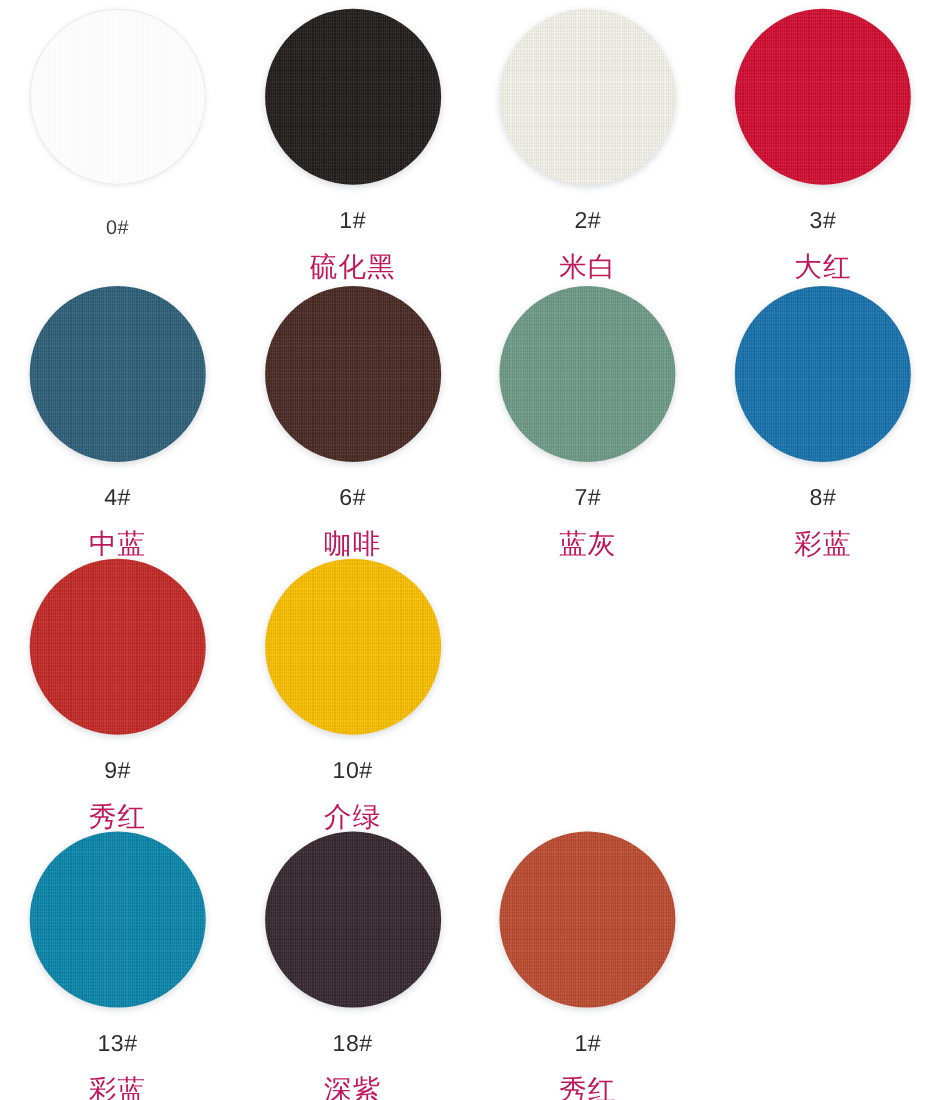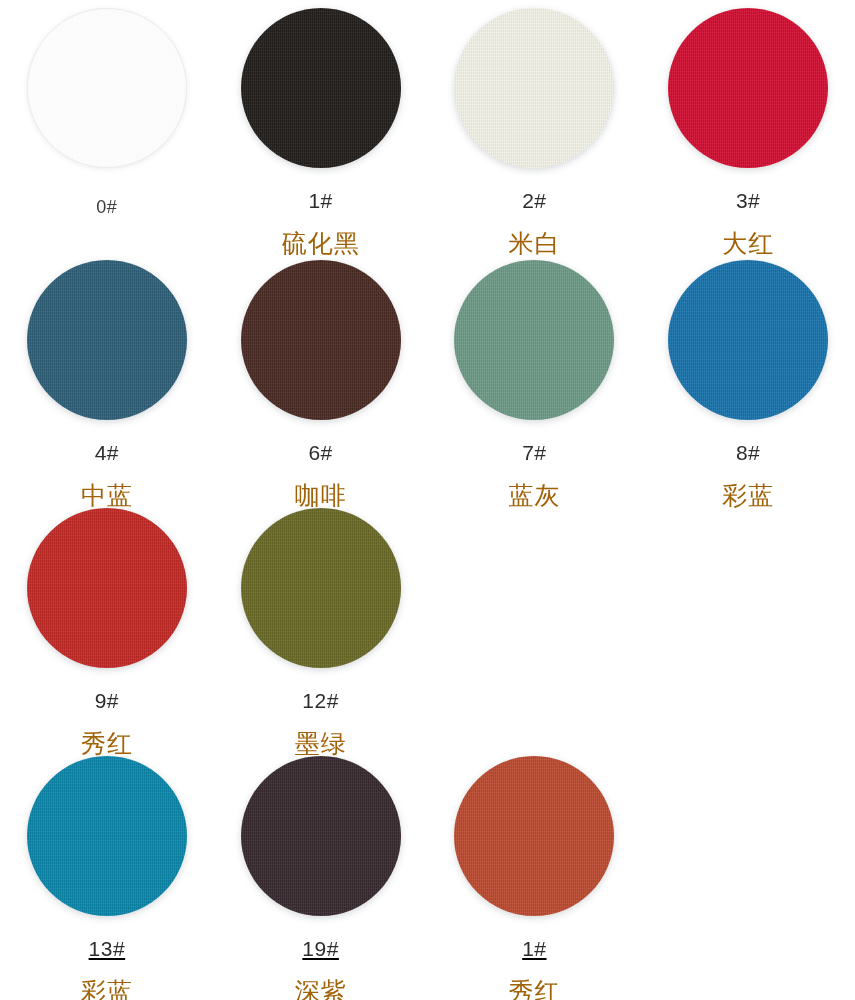--- a/index.html
+++ b/index.html
@@ -106,21 +106,21 @@
   }
   .label-code.small-code {
     margin-top: 30px;
     font-size: 18px;
     color: #3a3a3a;
   }
 
   .label-name {
     margin-top: 20px;
     font-size: 25px;
-    color: #a16207;
+    color: #be185d;
     line-height: 1;
     letter-spacing: 1px;
     white-space: nowrap;
   }
   .label-name.is-empty {
     visibility: hidden;
   }
 </style>
 </head>
 <body>
@@ -192,40 +192,40 @@
   <div class="swatch-row" style="top:500px;">
     <div class="swatch-cell">
       <div class="chip-wrap">
         <div class="chip" style="background-color: rgb(195, 42, 38);"></div>
       </div>
       <div class="label-code">9#</div>
       <div class="label-name">秀红</div>
     </div>
     <div class="swatch-cell">
       <div class="chip-wrap">
-        <div class="chip" style="background-color: rgb(107, 106, 40);"></div>
-      </div>
-      <div class="label-code">12#</div>
-      <div class="label-name">墨绿</div>
-    </div>
-  </div>
-
-  <div class="swatch-row" style="top:748px;text-decoration:underline;">
+        <div class="chip" style="background-color: rgb(251, 192, 0);"></div>
+      </div>
+      <div class="label-code">10#</div>
+      <div class="label-name">介绿</div>
+    </div>
+  </div>
+
+  <div class="swatch-row" style="top:748px;">
     <div class="swatch-cell">
       <div class="chip-wrap">
         <div class="chip" style="background-color: rgb(11, 135, 172);"></div>
       </div>
       <div class="label-code">13#</div>
       <div class="label-name">彩蓝</div>
     </div>
     <div class="swatch-cell">
       <div class="chip-wrap">
         <div class="chip" style="background-color: rgb(55, 42, 48);"></div>
       </div>
-      <div class="label-code">19#</div>
+      <div class="label-code">18#</div>
       <div class="label-name">深紫</div>
     </div>
     <div class="swatch-cell">
       <div class="chip-wrap">
         <div class="chip" style="background-color: rgb(188, 75, 49);"></div>
       </div>
       <div class="label-code">1#</div>
       <div class="label-name">秀红</div>
     </div>
   </div>

